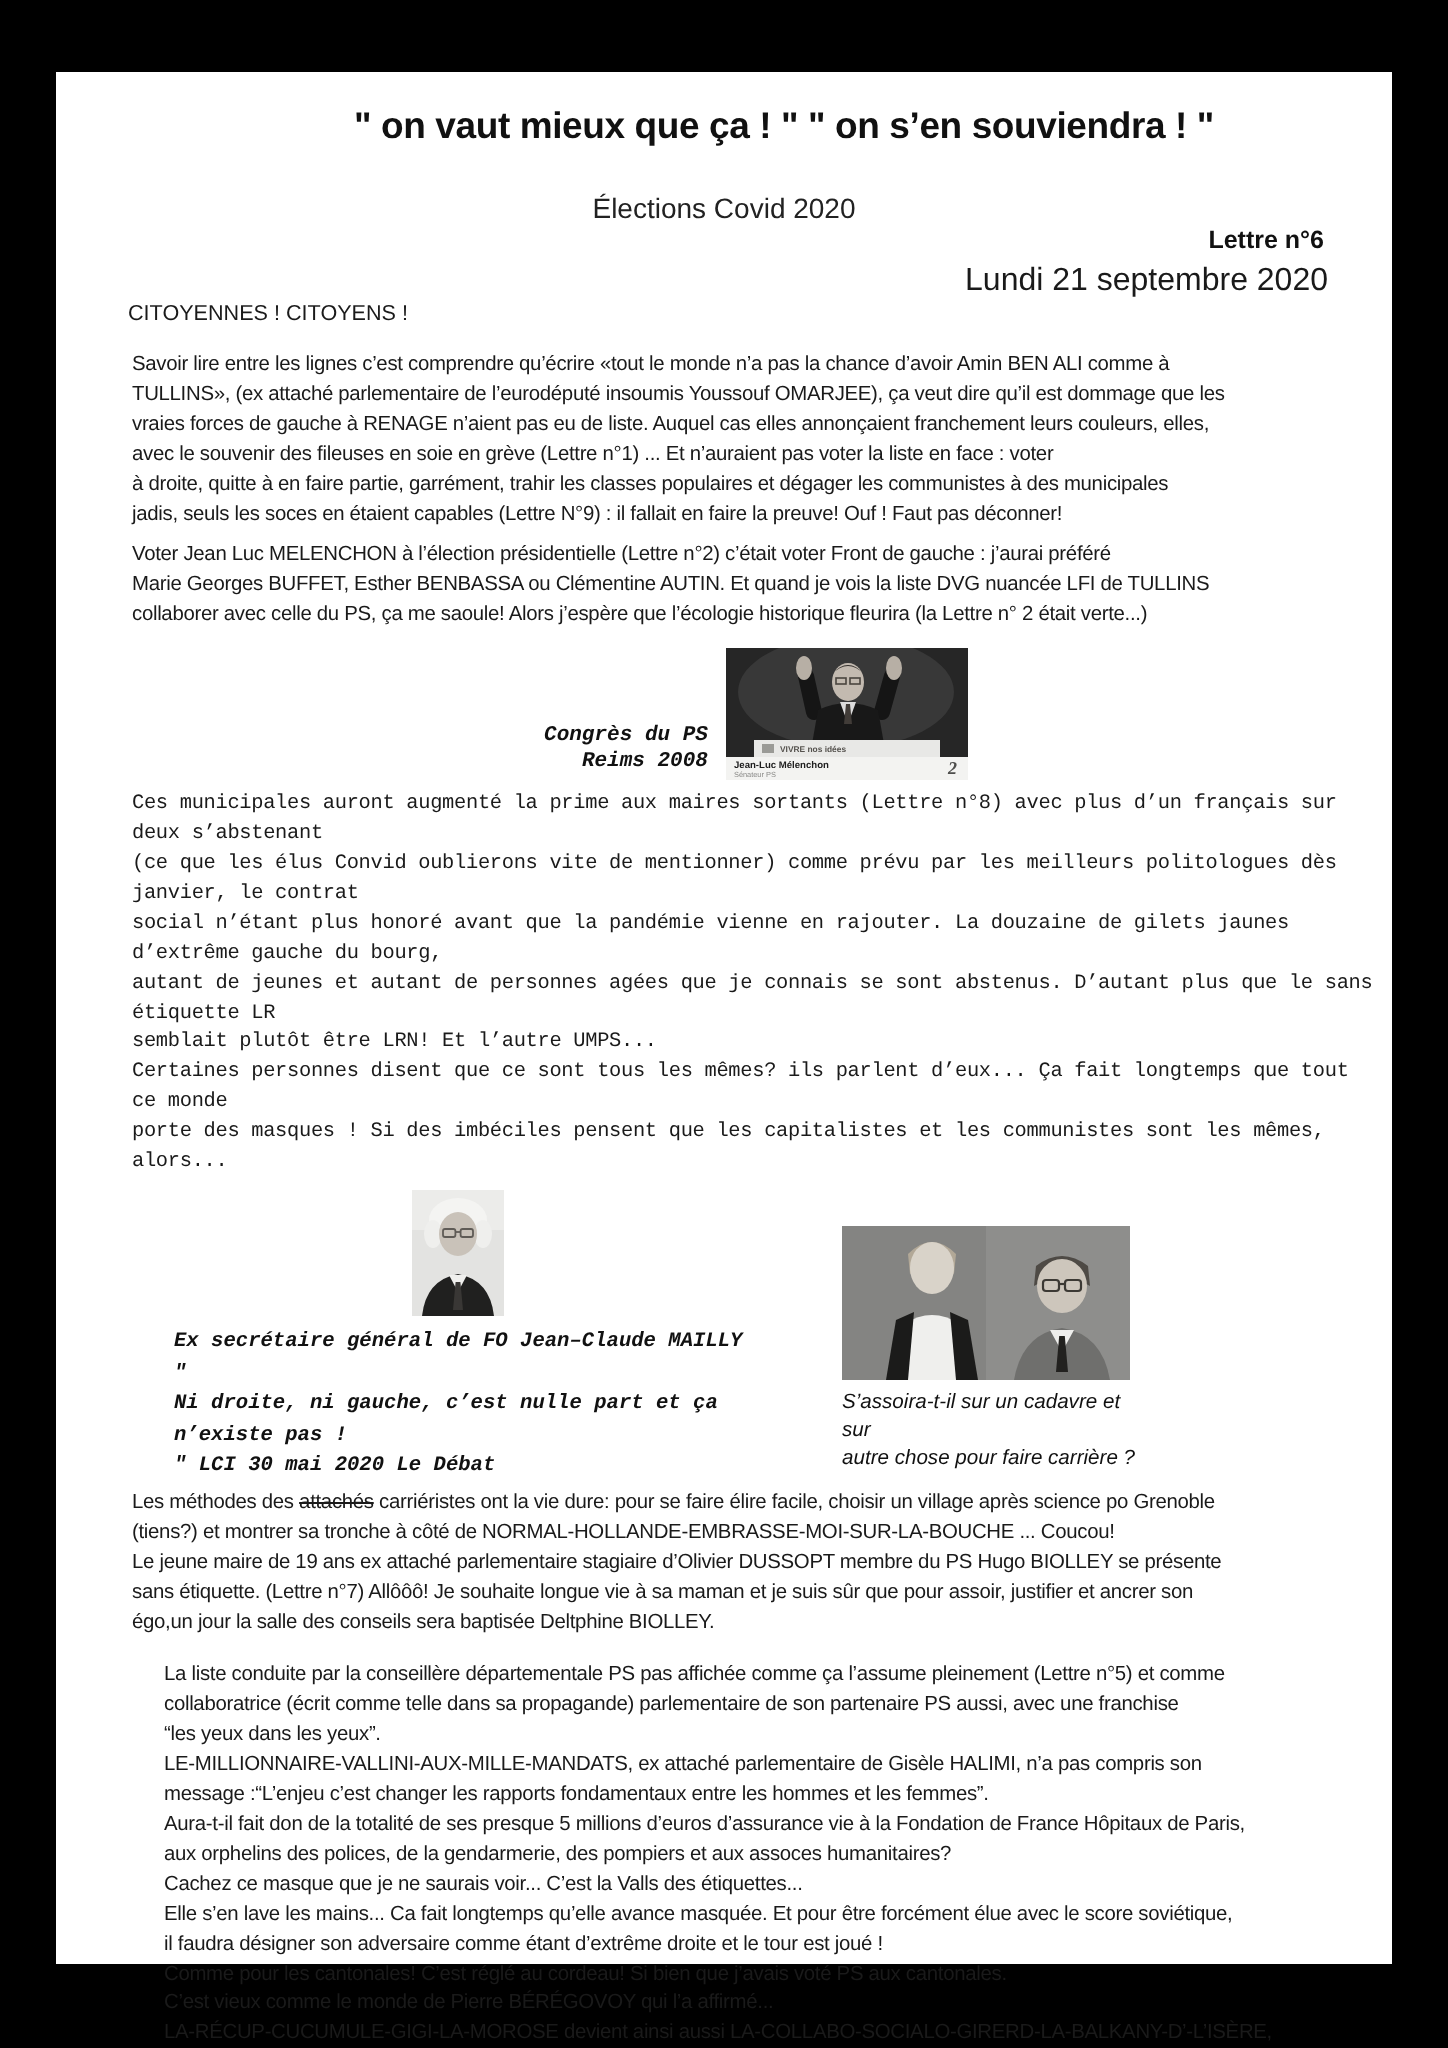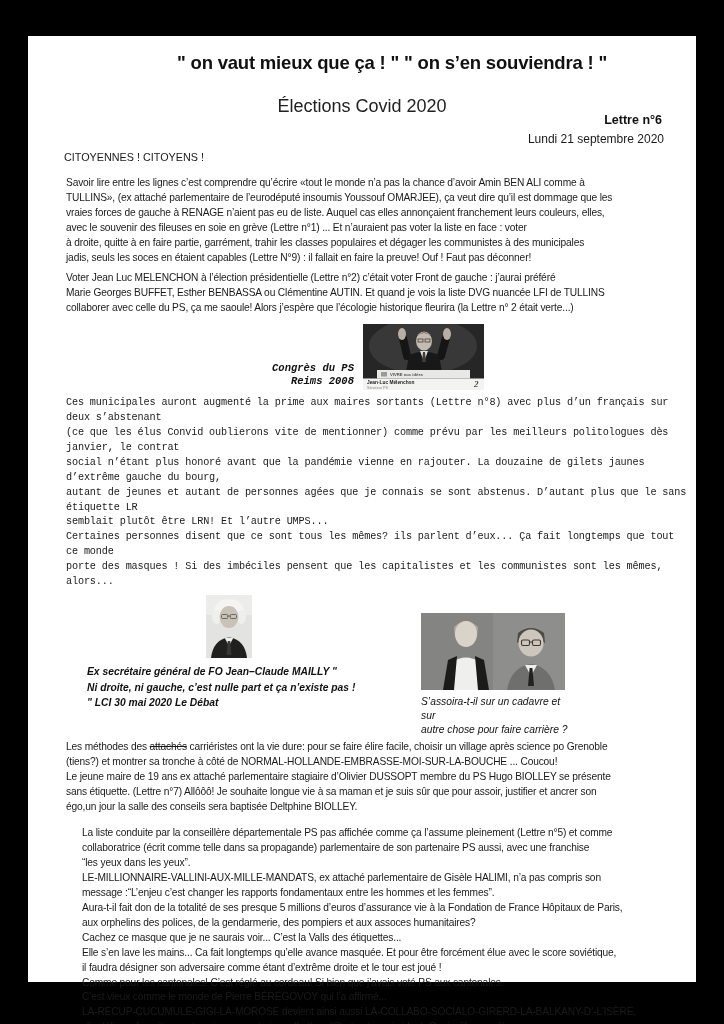--- a/index.html
+++ b/index.html
@@ -15,28 +15,28 @@
     position: absolute; top: 16px; left: 0; right: 0;
     text-align: center; font-weight: bold; font-size: 18.5px;
     letter-spacing: -0.2px; transform: translateX(30px); color: #111;
   }
   .sender {
     position: absolute; top: 50px; left: 34px;
     font-size: 10px; line-height: 13.4px; white-space: pre-line; color: #222;
   }
   .subtitle {
     position: absolute; top: 60px; left: 0; right: 0;
-    text-align: center; font-size: 18px; color: #222;
+    text-align: center; font-size: 14px; color: #222;
   }
   .letter-no {
     position: absolute; top: 77px; right: 34px;
     font-weight: bold; font-size: 12.5px; color: #111;
   }
   .letter-date {
-    position: absolute; top: 96px; right: 32px; font-size: 12px; color: #1a1a1a;
+    position: absolute; top: 96px; right: 32px; font-size: 16px; color: #1a1a1a;
   }
   .salutation {
     position: absolute; top: 115px; left: 36px; font-size: 10.8px; color: #1a1a1a; text-align: center;
   }
 
   .content { position: absolute; top: 140px; left: 38px; right: 6px; }
 
   .body-text {
     font-size: 10.2px; line-height: 14.9px; letter-spacing: -0.15px;
     white-space: pre-line; color: #1a1a1a;
@@ -49,21 +49,21 @@
   }
   .fig-melenchon-caption {
     font-weight: bold; font-style: italic; font-size: 10.5px; line-height: 13px;
     text-align: right; white-space: pre-line; padding-bottom: 2px; color: #111; font-family: Liberation Mono, monospace;
   }
   .photo-frame { display: block; line-height: 0; }
 
   .p3 { margin-top: 6px; font-family: Liberation Mono, monospace; }
 
   .figs-row { display: flex; margin-top: 5px; margin-left: 13px; }
-  .fig-left { width: 300px; }
+  .fig-left { width: 300px; font-family: Liberation Mono, monospace; }
   .fig-left .photo-frame { width: 46px; margin: 0 auto; }
   .fig-left-caption {
     margin-top: 6px; padding-left: 8px;
     font-weight: bold; font-style: italic; font-size: 10.3px; line-height: 15.6px;
     white-space: pre-line; color: #111;
   }
   .fig-right { margin-left: 42px; margin-top: 18px; width: 150px; }
   .fig-right-caption {
     margin-top: 5px;
     font-weight: normal; font-style: italic; font-size: 10.3px; line-height: 14px;

